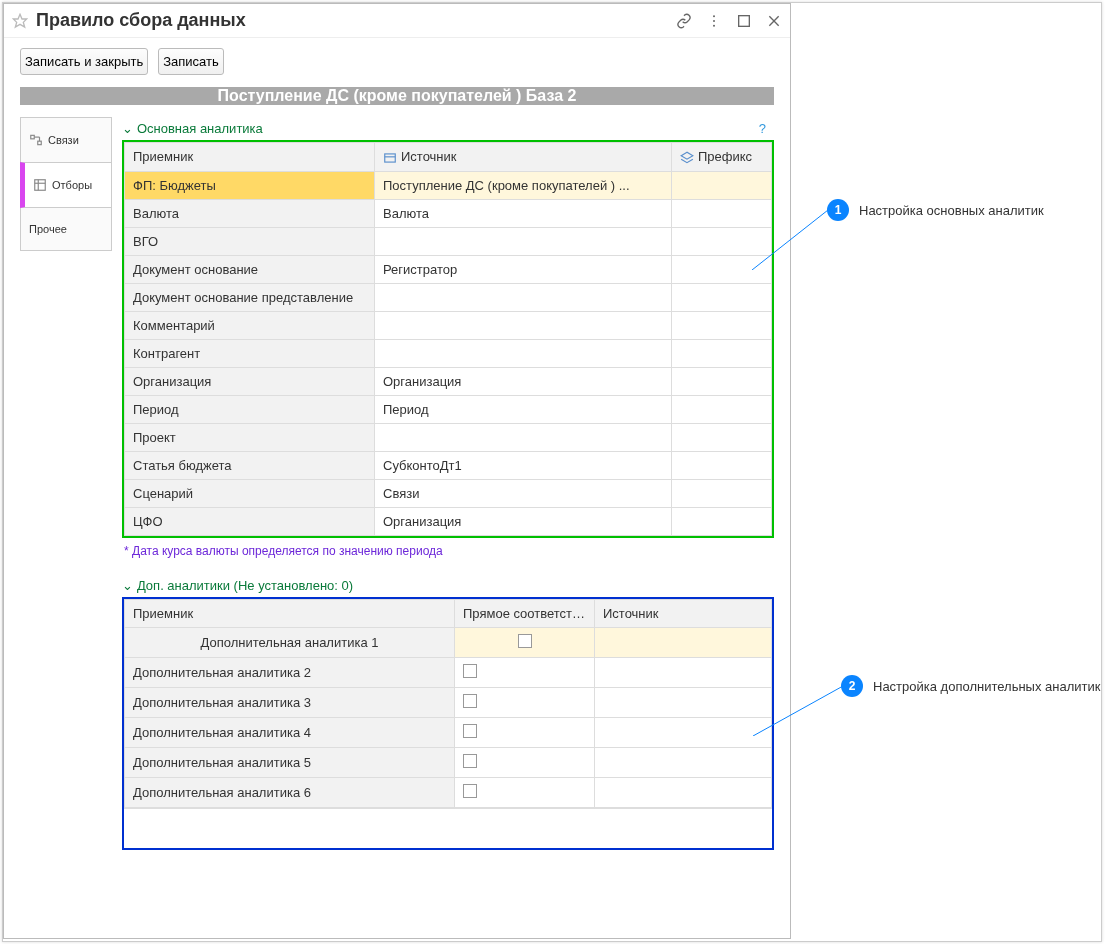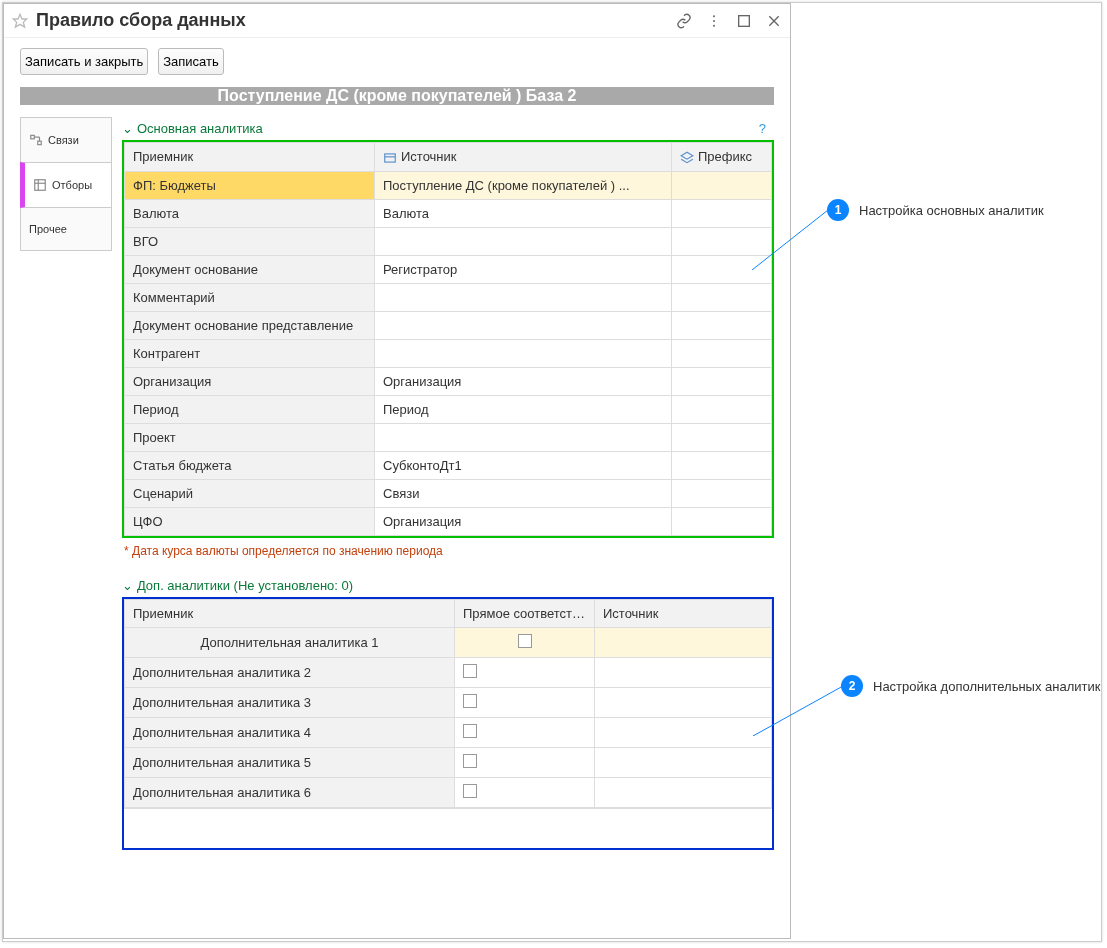--- a/index.html
+++ b/index.html
@@ -25,21 +25,21 @@
 .help-q { color: #3399dd; cursor: pointer; margin-left: auto; padding-right: 8px; }
 .table-wrap1 { border: 2px solid #00c000; }
 .table-wrap2 { border: 2px solid #0030d0; }
 table { border-collapse: collapse; width: 100%; table-layout: fixed; }
 th, td { border: 1px solid #ddd; padding: 6px 8px; font-size: 13px; text-align: left; overflow: hidden; text-overflow: ellipsis; white-space: nowrap; }
 th { background: #f2f2f2; font-weight: normal; }
 .col-receiver { background: #f2f2f2; }
 .col-receiver.selected { background: #ffd966; }
 td.src.selected { background: #fff7dc; }
 .th-icon { width: 14px; height: 14px; vertical-align: middle; margin-right: 4px; color: #5a8fcc; }
-.footnote { color: #c2410c; font-size: 12px; padding: 6px 2px 16px 2px; }
+.footnote { color: #6d28d9; font-size: 12px; padding: 6px 2px 16px 2px; }
 .chk { width: 14px; height: 14px; border: 1px solid #999; background: #fff; display: inline-block; }
 .row2-sel td { background: #fff7dc; text-align: center; }
 .row2-sel td.col-receiver { background: #f2f2f2; }
 .callout { position: absolute; display: flex; align-items: center; font-size: 13px; }
 .badge { width: 22px; height: 22px; border-radius: 11px; background: #0a84ff; color: #fff; font-weight: bold; display: flex; align-items: center; justify-content: center; font-size: 12px; margin-right: 10px; }
 .callout svg { position: absolute; }
 </style>
 </head>
 <body>
 
@@ -146,26 +146,26 @@
                   <td class="col-receiver">ВГО</td>
                   <td class="src"></td>
                   <td class=""></td>
                 </tr>
                 <tr>
                   <td class="col-receiver">Документ основание</td>
                   <td class="src">Регистратор</td>
                   <td class=""></td>
                 </tr>
                 <tr>
+                  <td class="col-receiver">Документ основание представление</td>
+                  <td class="src"></td>
+                  <td class=""></td>
+                </tr>
+                <tr>
                   <td class="col-receiver">Комментарий</td>
-                  <td class="src"></td>
-                  <td class=""></td>
-                </tr>
-                <tr>
-                  <td class="col-receiver">Документ основание представление</td>
                   <td class="src"></td>
                   <td class=""></td>
                 </tr>
                 <tr>
                   <td class="col-receiver">Контрагент</td>
                   <td class="src"></td>
                   <td class=""></td>
                 </tr>
                 <tr>
                   <td class="col-receiver">Организация</td>

